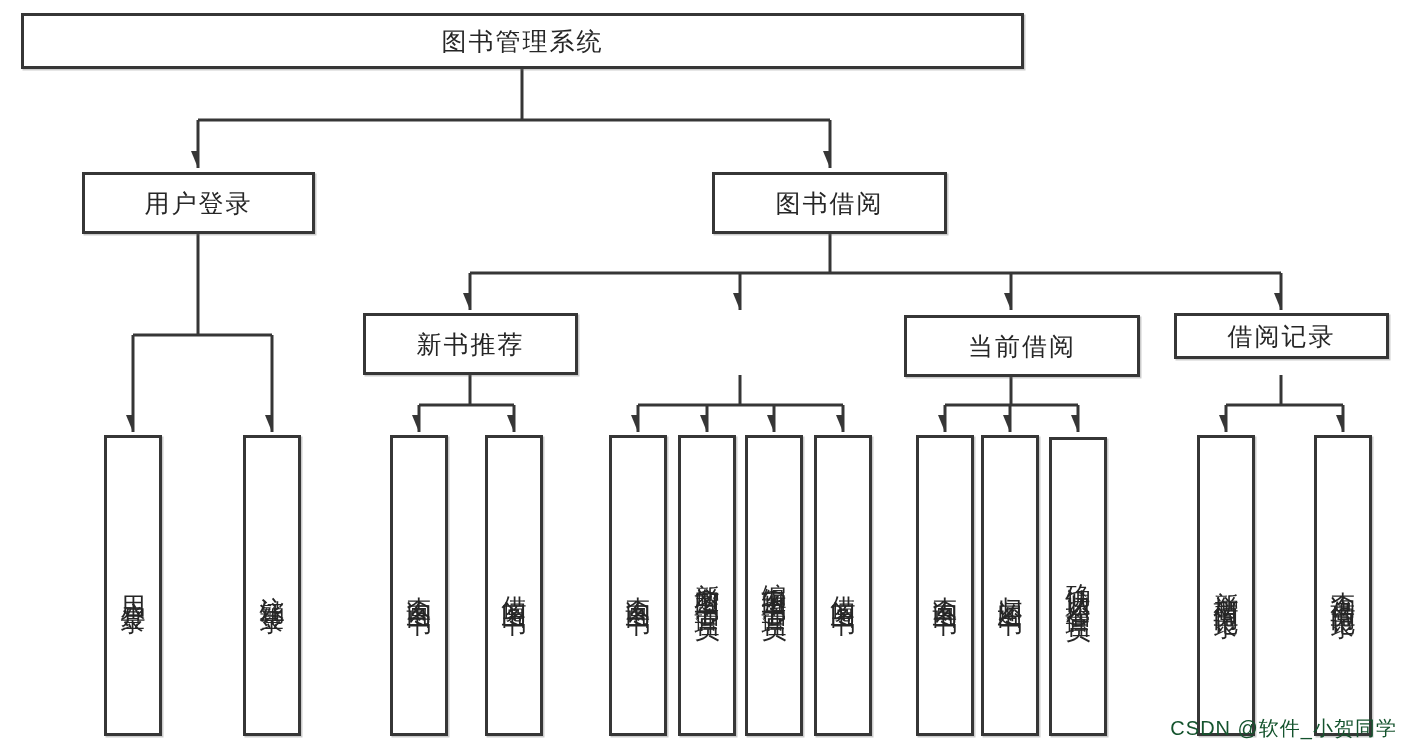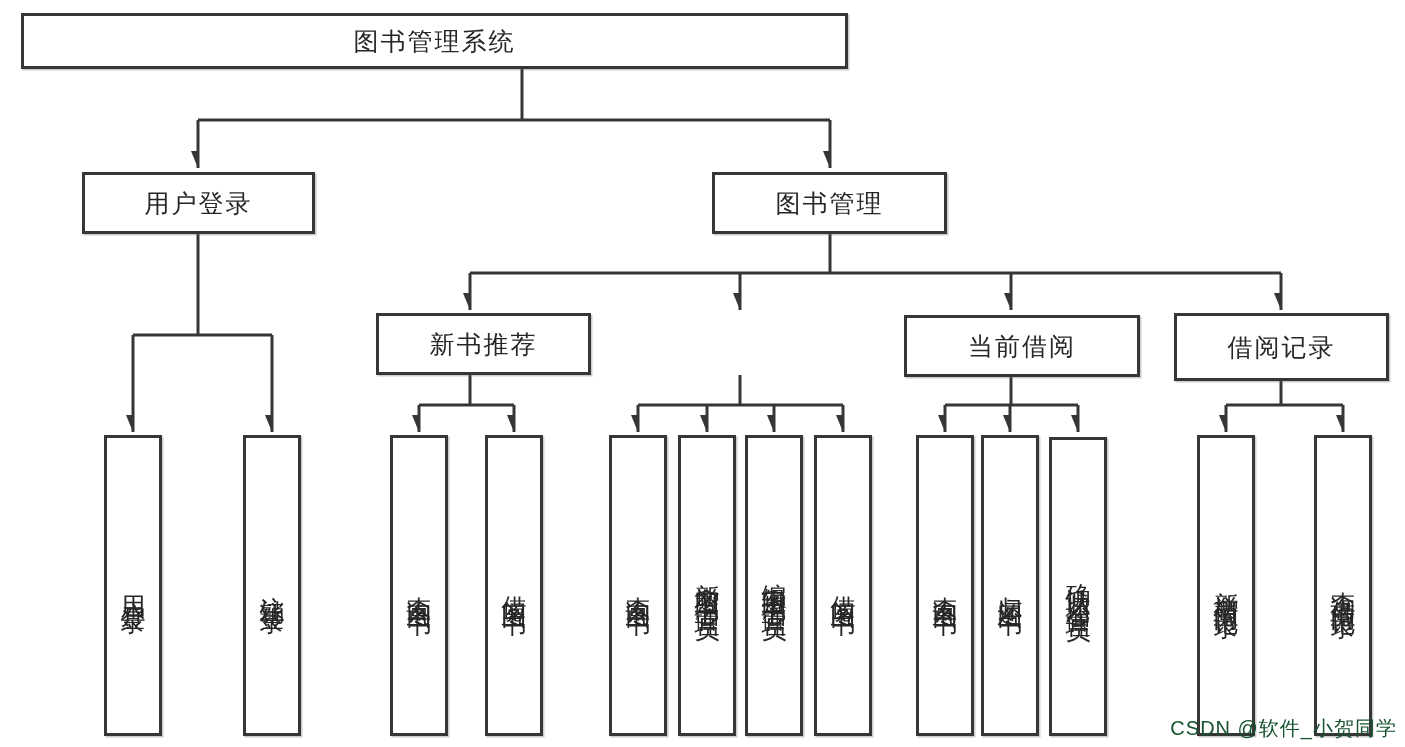--- a/index.html
+++ b/index.html
@@ -93,38 +93,38 @@
       <path d="M1010,405 V432" marker-end="url(#arh)"></path>
       <path d="M1078,405 V432" marker-end="url(#arh)"></path>
 
       <path d="M1281,375 V405"></path>
       <path d="M1226,405 H1343"></path>
       <path d="M1226,405 V432" marker-end="url(#arh)"></path>
       <path d="M1343,405 V432" marker-end="url(#arh)"></path>
     </g>
   </svg>
 
-  <div class="node" style="left:21px;top:13px;width:827px;height:56px;">
+  <div class="node" style="left:21px;top:13px;width:1003px;height:56px;">
     <span class="lbl">图书管理系统</span>
   </div>
 
   <div class="node" style="left:82px;top:172px;width:233px;height:62px;">
     <span class="lbl">用户登录</span>
   </div>
   <div class="node" style="left:712px;top:172px;width:235px;height:62px;">
-    <span class="lbl">图书管理</span>
+    <span class="lbl">图书借阅</span>
   </div>
 
-  <div class="node" style="left:376px;top:313px;width:215px;height:62px;">
+  <div class="node" style="left:363px;top:313px;width:215px;height:62px;">
     <span class="lbl">新书推荐</span>
   </div>
   <div class="node" style="left:904px;top:315px;width:236px;height:62px;">
     <span class="lbl">当前借阅</span>
   </div>
-  <div class="node" style="left:1174px;top:313px;width:215px;height:68px;">
+  <div class="node" style="left:1174px;top:313px;width:215px;height:46px;">
     <span class="lbl">借阅记录</span>
   </div>
 
   <div class="node leaf" style="left:104px;top:435px;width:58px;height:301px;">
     <span class="lbl">用户登录</span>
   </div>
   <div class="node leaf" style="left:243px;top:435px;width:58px;height:301px;">
     <span class="lbl">注销登录</span>
   </div>
   <div class="node leaf" style="left:390px;top:435px;width:58px;height:301px;">

